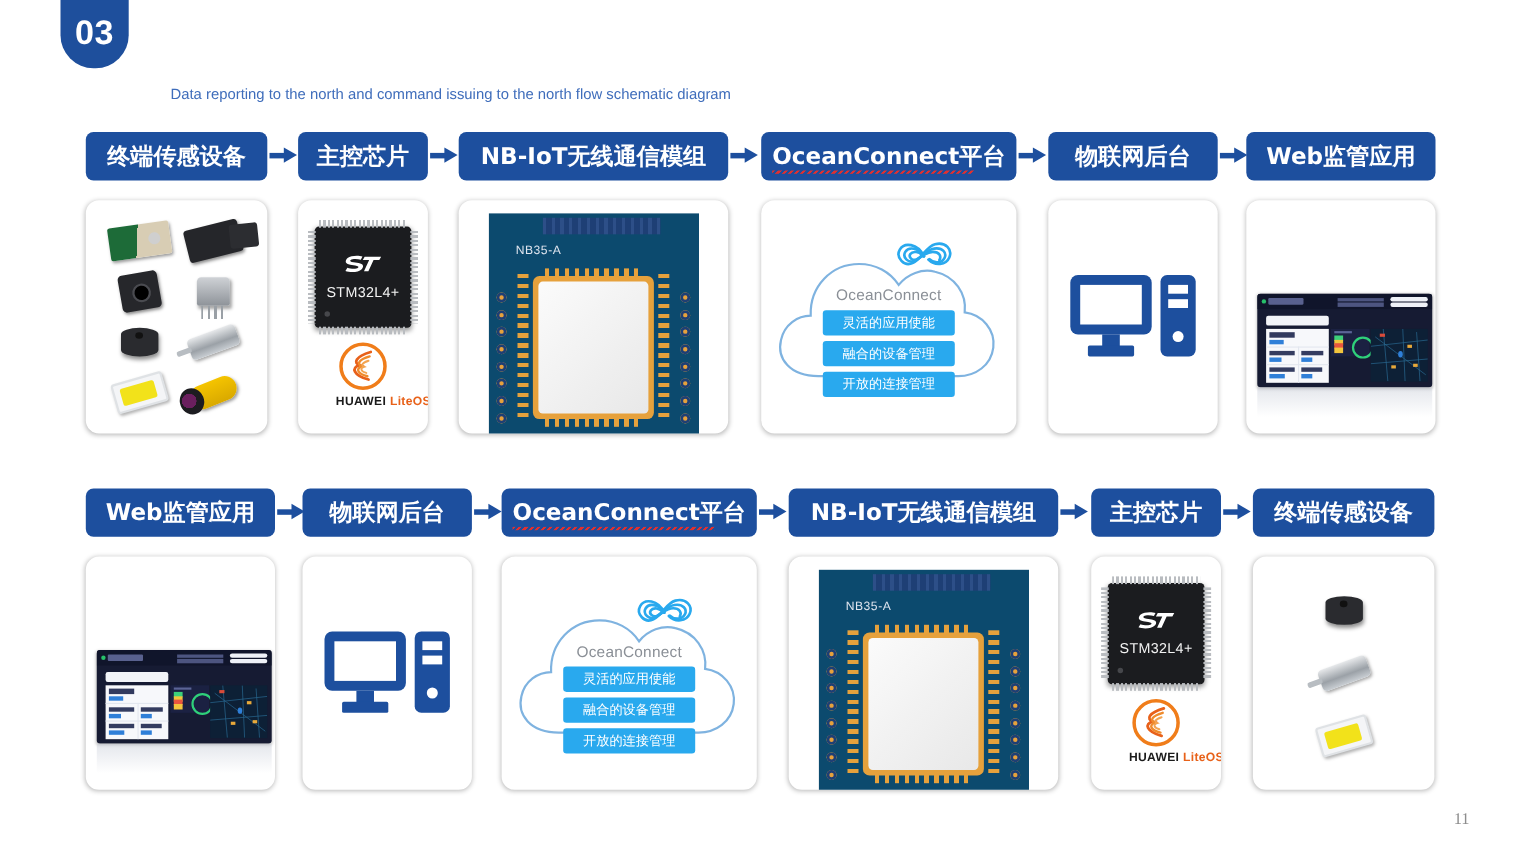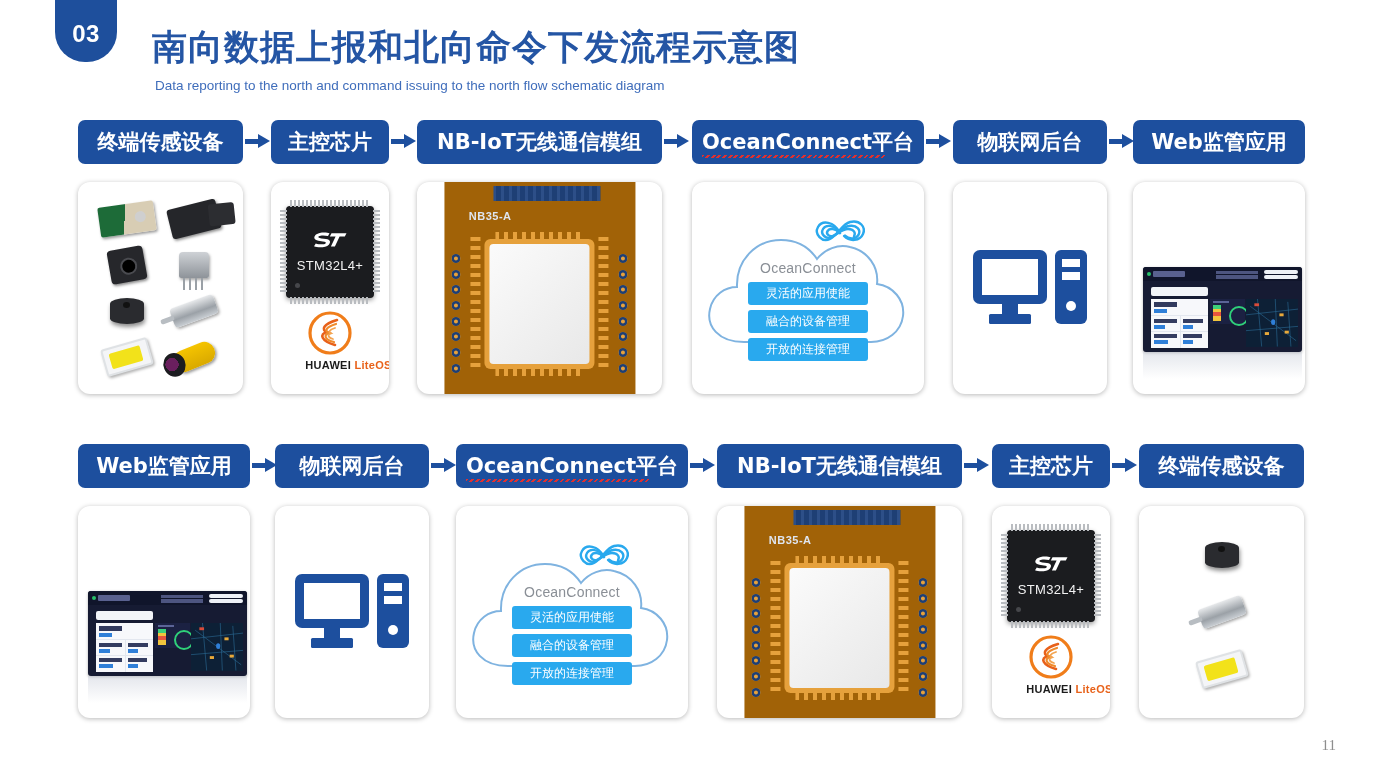--- a/index.html
+++ b/index.html
@@ -10,21 +10,21 @@
     overflow:hidden;position:relative;
   }
   
   .header{position:absolute;left:0;top:0;width:1380px;height:108px;}
   .badge{
     position:absolute;left:55px;top:-14px;width:62px;height:76px;
     background:#1e4f9c;border-radius:0 0 30px 30px;
     display:flex;align-items:flex-end;justify-content:center;
   }
   .badge-num{
-    color:#ffffff;font-size:24px;font-weight:bold;letter-spacing:.5px;
+    color:#ffffff;font-size:31px;font-weight:bold;letter-spacing:.5px;
     padding-bottom:14px;font-family:"Liberation Sans",sans-serif;
   }
   .title-zh{
     position:absolute;left:152px;top:24px;
     font-size:35px;font-weight:bold;color:#2455a4;
     letter-spacing:1px;white-space:nowrap;
     font-family:"DejaVu Sans","Liberation Sans",sans-serif;
   }
   .title-en{
     position:absolute;left:155px;top:78px;
@@ -120,22 +120,22 @@
   .st-logo{width:36px;height:22px;position:relative;margin-bottom:6px;}
   .st-logo svg{display:block;}
   .chip-txt{color:#f2f2f2;font-size:13px;font-family:"Liberation Sans",sans-serif;letter-spacing:.3px;}
   .chip-dot{position:absolute;left:9px;bottom:10px;width:5px;height:5px;border-radius:50%;background:#46474b;}
   .liteos{display:flex;flex-direction:column;align-items:center;gap:3px;margin-top:4px;}
   .liteos-mark{width:46px;height:46px;border-radius:50%;position:relative;}
   .liteos-txt{font-size:11px;font-weight:bold;letter-spacing:.3px;
     font-family:"Liberation Sans",sans-serif;white-space:nowrap;}
   .liteos-txt .hw{color:#1b1b1b;padding-left:37px;} .liteos-txt .lo{color:#e8621a;}
   
-  .pcb{position:absolute;left:50%;top:0;transform:translateX(-50%);
-    width:78%;height:100%;background:#a16207;font-weight:bold;}
+  .pcb{position:absolute;left:50%;top:12px;transform:translateX(-50%);
+    width:78%;height:100%;background:#0c4a6e;}
   .pcb-name{position:absolute;left:13%;top:13%;color:#dfe5ef;font-size:11px;
     font-family:"Liberation Sans",sans-serif;letter-spacing:.5px;}
   .pcb-top-pads{position:absolute;left:26%;right:18%;top:2%;height:7%;
     background:repeating-linear-gradient(90deg,#2d4f88 0 3px,#1e3f75 3px 8px);}
   .shield{position:absolute;left:21%;right:21%;top:27%;bottom:12%;
     background:#e6a13c;border-radius:6px;padding:5px;box-sizing:border-box;}
   .shield-in{width:100%;height:100%;background:linear-gradient(135deg,#fbfbfb,#e8e8e8);
     border-radius:4px;}
   .pads-l,.pads-r{position:absolute;top:26%;bottom:12%;width:5%;
     background:repeating-linear-gradient(180deg,#e6a13c 0 4px,transparent 4px 9px);}
@@ -179,21 +179,20 @@
   .pageno{position:absolute;right:44px;bottom:20px;color:#8d8d8d;font-size:15px;
     font-family:"Liberation Serif",serif;}
 </style>
 </head>
 <body>
 
 <div class="header">
   <div class="badge">
     <span class="badge-num">03</span>
   </div>
-  <div class="title-zh">南向数据上报和北向命令下发流程示意图</div>
   <div class="title-en">Data reporting to the north and command issuing to the north flow schematic diagram</div>
 </div>
 
 <div class="row row-1">
   <div class="chips">
       <div class="chip" style="left: 78px; width: 165px;">
         <span class="chip-label">终端传感设备</span>
       </div>
       <div class="chip" style="left: 271px; width: 118px;">
         <span class="chip-label">主控芯片</span>

